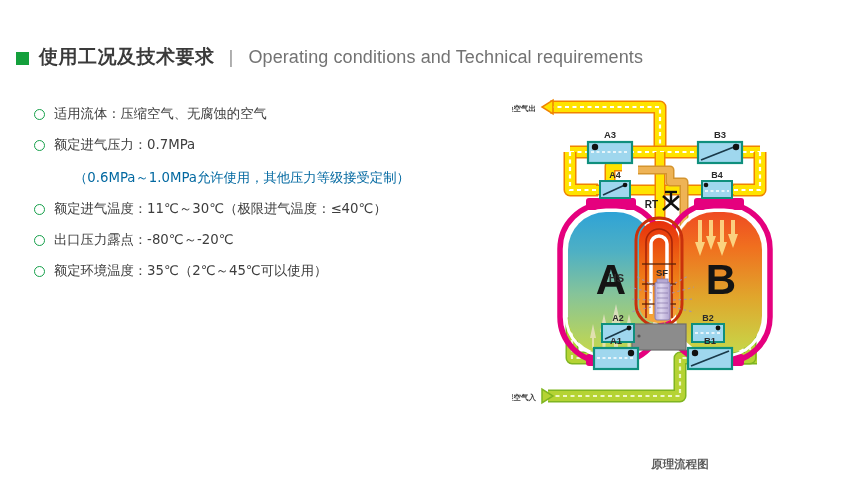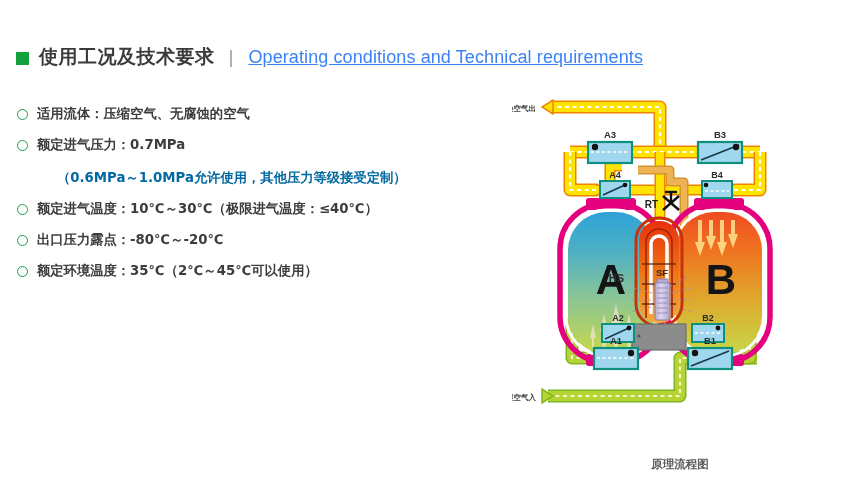--- a/index.html
+++ b/index.html
@@ -23,26 +23,26 @@
     width:13px;height:13px;background:#14a03c;display:inline-block;
     flex:0 0 auto;position:relative;top:1px;
   }
   .header-cn{
     font-size:19px;font-weight:bold;color:#3a3a3a;letter-spacing:.5px;
   }
   .header-sep{
     font-size:19px;color:#9b9b9b;font-weight:300;margin:0 5px 0 4px;
   }
   .header-en{
-    font-size:18px;color:#3b82f6;font-weight:400;letter-spacing:.1px;text-decoration:underline;
+    font-size:18px;color:#737373;font-weight:400;letter-spacing:.1px;
   }
 
   
   .speclist{
-    position:absolute;left:17px;top:104px;width:470px;font-weight:bold;
+    position:absolute;left:34px;top:104px;width:470px;
   }
   .spec-item{
     display:flex;align-items:flex-start;gap:9px;
     margin-bottom:12px;
   }
   .spec-item.tight{margin-bottom:14px;}
   .bullet{
     width:9px;height:9px;border:1.4px solid #16a04a;border-radius:50%;
     flex:0 0 auto;margin-top:5px;background:transparent;
   }
@@ -82,21 +82,21 @@
     </div>
 
     <div class="spec-item tight">
       <span class="bullet"></span>
       <span class="spec-text">额定进气压力：0.7MPa</span>
     </div>
     <div class="spec-sub">（0.6MPa～1.0MPa允许使用，其他压力等级接受定制）</div>
 
     <div class="spec-item">
       <span class="bullet"></span>
-      <span class="spec-text">额定进气温度：10℃～30℃（极限进气温度：≤40℃）</span>
+      <span class="spec-text">额定进气温度：11℃～30℃（极限进气温度：≤40℃）</span>
     </div>
 
 
     <div class="spec-item">
       <span class="bullet"></span>
       <span class="spec-text">出口压力露点：-80℃～-20℃</span>
     </div>
 
 
     <div class="spec-item">

